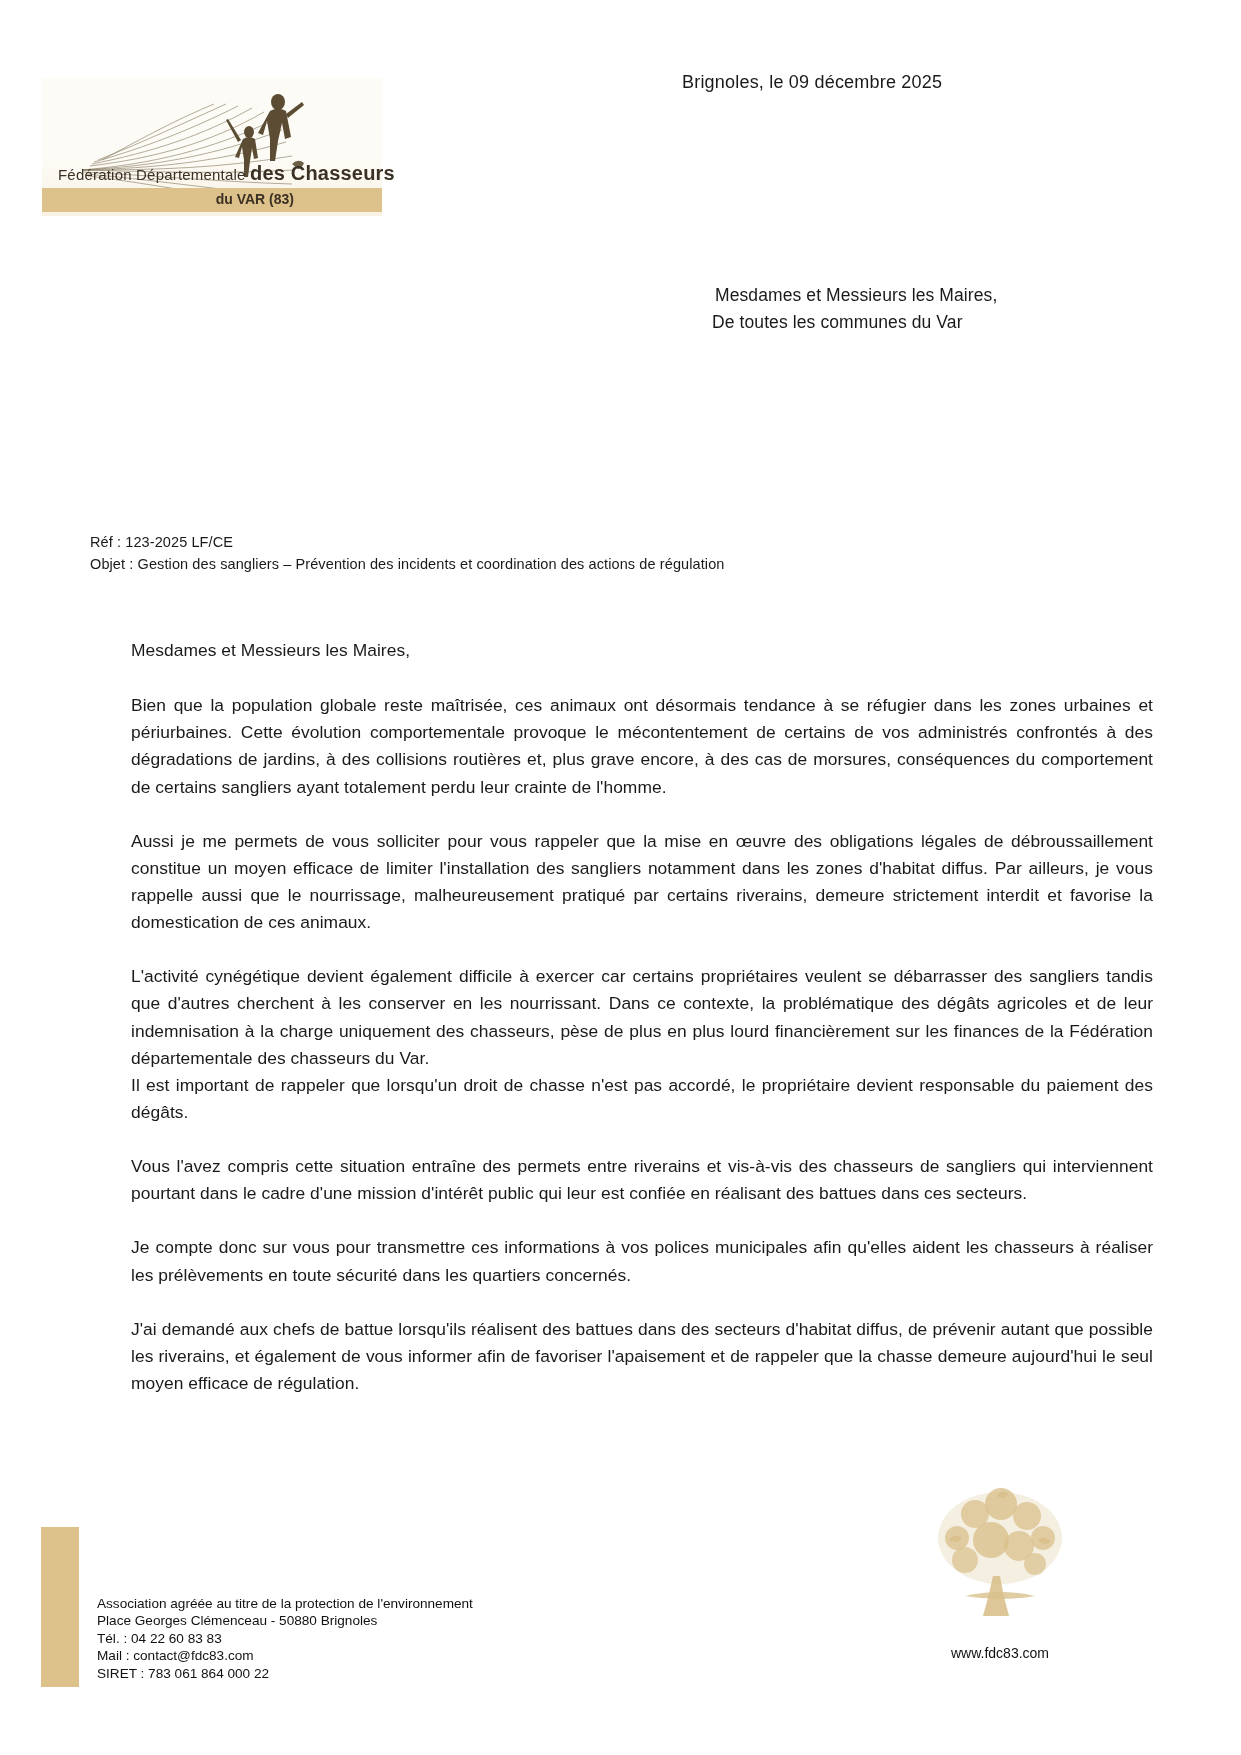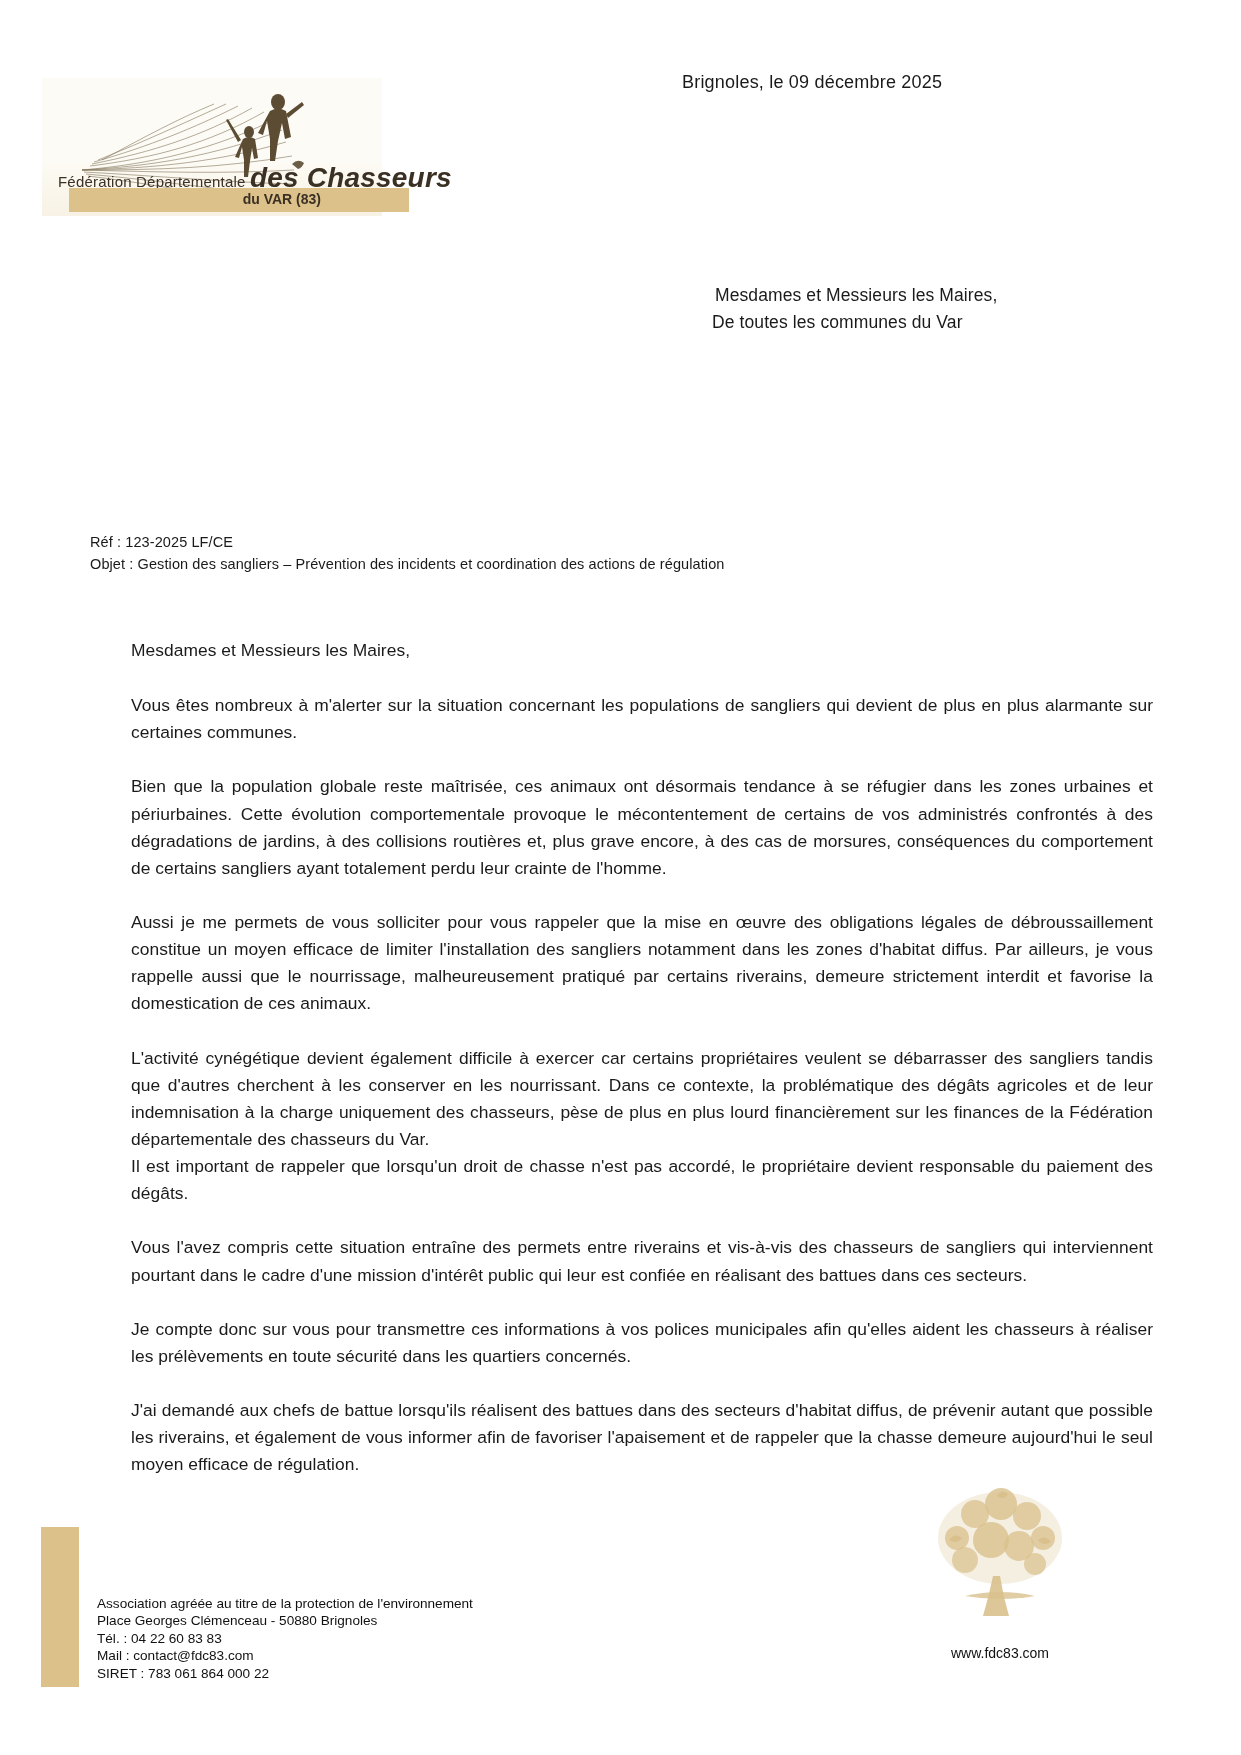--- a/index.html
+++ b/index.html
@@ -43,29 +43,28 @@
     left: 16px;
     top: 84px;
     width: 310px;
     text-align: right;
     font-size: 16.5px;
     color: #3b3024;
     letter-spacing: .2px;
     white-space: nowrap;
   }
   .logo-title .light { font-weight: 400; font-size: 15px; }
-  .logo-title .bold { font-weight: 700; font-size: 28px; font-style: italic; }
+  .logo-title .bold { font-weight: 700; font-size: 20px; }
   .logo-bar {
     position: absolute;
     left: 0;
     top: 110px;
     width: 340px;
     height: 24px;
     background: #dcc18a;
-    margin-left: 27px;
   }
   .logo-bar span {
     position: absolute;
     right: 88px;
     top: 3px;
     font-size: 14px;
     font-weight: 700;
     color: #3b3024;
   }
 
@@ -206,21 +205,20 @@
     <div>De toutes les communes du Var</div>
   </div>
 
   <div class="refblock">
     <div>Réf : 123-2025 LF/CE</div>
     <div>Objet : Gestion des sangliers – Prévention des incidents et coordination des actions de régulation</div>
   </div>
 
   <div class="body">
     <div class="salutation">Mesdames et Messieurs les Maires,</div>
-    <p>Vous êtes nombreux à m'alerter sur la situation concernant les populations de sangliers qui devient de plus en plus alarmante sur certaines communes.</p>
     <p>Bien que la population globale reste maîtrisée, ces animaux ont désormais tendance à se réfugier dans les zones urbaines et périurbaines. Cette évolution comportementale provoque le mécontentement de certains de vos administrés confrontés à des dégradations de jardins, à des collisions routières et, plus grave encore, à des cas de morsures, conséquences du comportement de certains sangliers ayant totalement perdu leur crainte de l'homme.</p>
     <p>Aussi je me permets de vous solliciter pour vous rappeler que la mise en œuvre des obligations légales de débroussaillement constitue un moyen efficace de limiter l'installation des sangliers notamment dans les zones d'habitat diffus. Par ailleurs, je vous rappelle aussi que le nourrissage, malheureusement pratiqué par certains riverains, demeure strictement interdit et favorise la domestication de ces animaux.</p>
     <p class="tight">L'activité cynégétique devient également difficile à exercer car certains propriétaires veulent se débarrasser des sangliers tandis que d'autres cherchent à les conserver en les nourrissant. Dans ce contexte, la problématique des dégâts agricoles et de leur indemnisation à la charge uniquement des chasseurs, pèse de plus en plus lourd financièrement sur les finances de la Fédération départementale des chasseurs du Var.</p>
     <p>Il est important de rappeler que lorsqu'un droit de chasse n'est pas accordé, le propriétaire devient responsable du paiement des dégâts.</p>
     <p>Vous l'avez compris cette situation entraîne des permets entre riverains et vis-à-vis des chasseurs de sangliers qui interviennent pourtant dans le cadre d'une mission d'intérêt public qui leur est confiée en réalisant des battues dans ces secteurs.</p>
     <p>Je compte donc sur vous pour transmettre ces informations à vos polices municipales afin qu'elles aident les chasseurs à réaliser les prélèvements en toute sécurité dans les quartiers concernés.</p>
     <p>J'ai demandé aux chefs de battue lorsqu'ils réalisent des battues dans des secteurs d'habitat diffus, de prévenir autant que possible les riverains, et également de vous informer afin de favoriser l'apaisement et de rappeler que la chasse demeure aujourd'hui le seul moyen efficace de régulation.</p>
   </div>
 
   <div class="footer-bar"></div>

